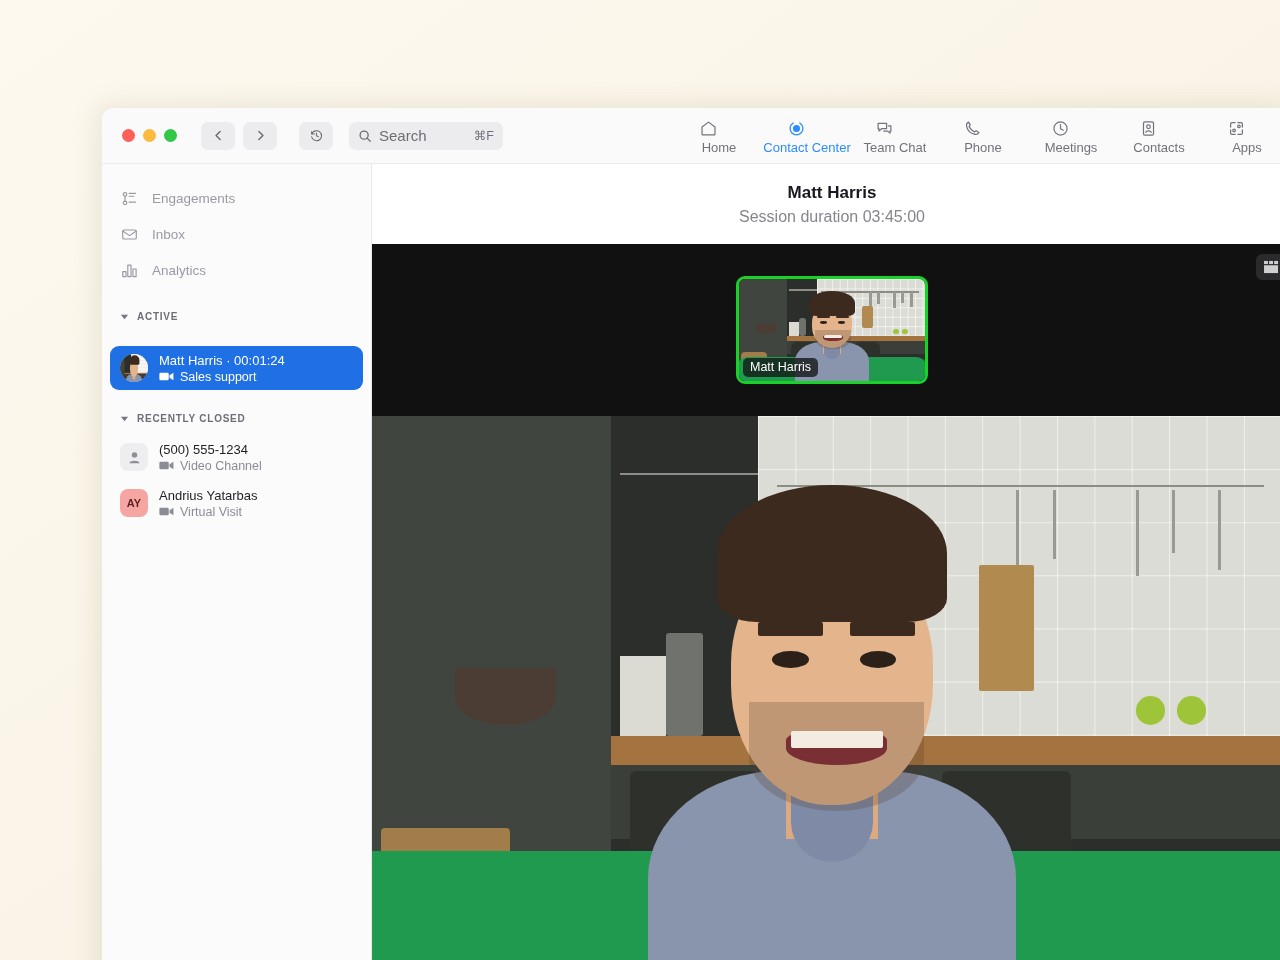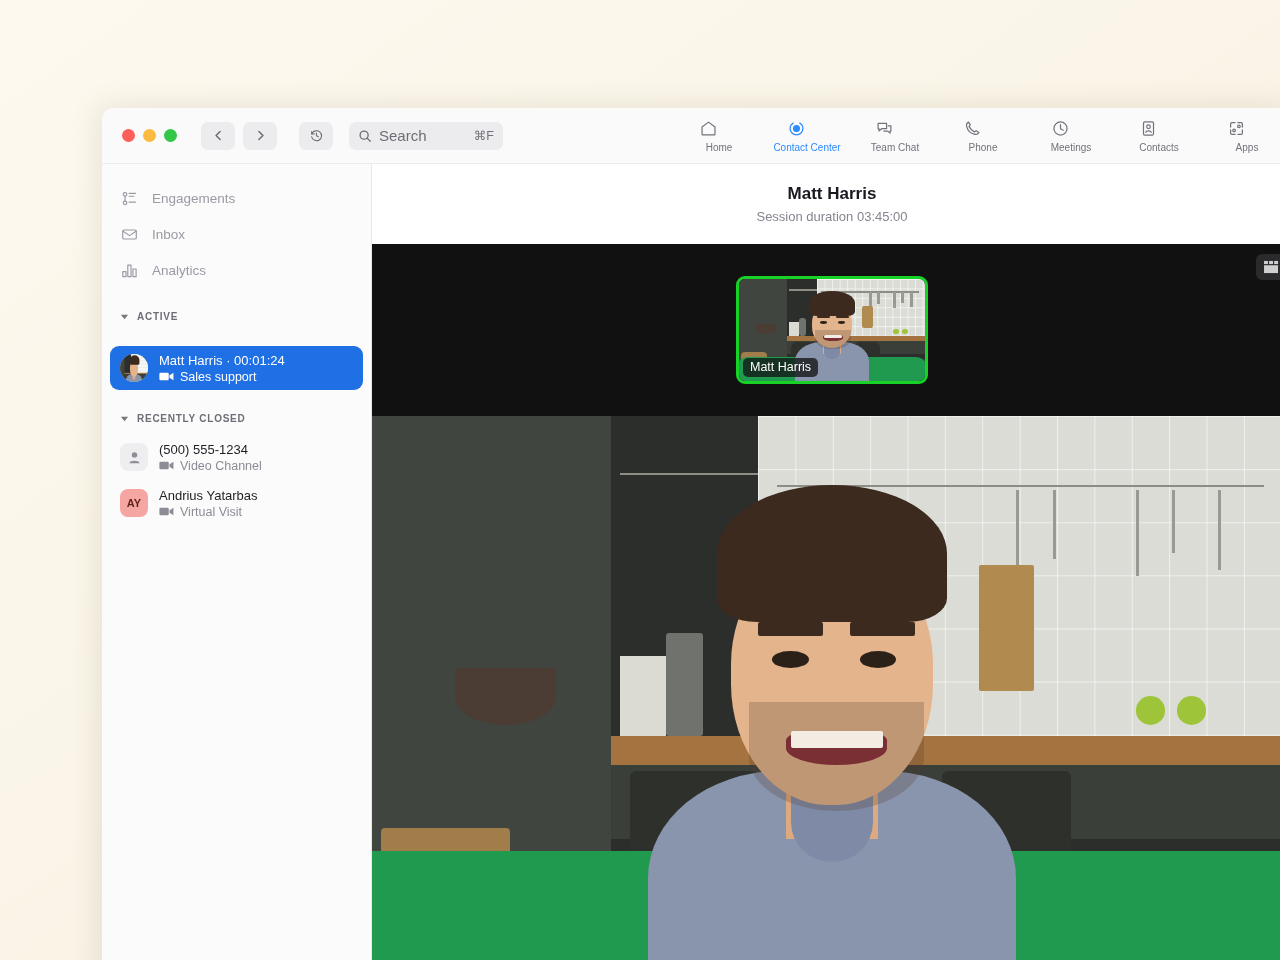--- a/index.html
+++ b/index.html
@@ -95,21 +95,21 @@
     width: 88px;
     height: 56px;
     display: flex;
     flex-direction: column;
     align-items: center;
     justify-content: center;
     gap: 3px;
     color: #72727b;
   }
   .navitem .ni-label {
-    font-size: 10px;
+    font-size: 13px;
     line-height: 13px;
     white-space: nowrap;
     margin-left: 22px;
   }
   .navitem.active { color: #2d8cff; }
   .navitem svg { display: block; }
 
   
   #sidebar {
     position: absolute;
@@ -243,21 +243,21 @@
     flex-direction: column;
     align-items: center;
     justify-content: center;
     gap: 5px;
     background: #ffffff;
   }
   #session-name {
     font-size: 17px; font-weight: bold; color: #181820;
   }
   #session-duration {
-    font-size: 13px; color: #85858f;
+    font-size: 16px; color: #85858f;
   }
 
   
   #stage {
     position: absolute;
     left: 0; top: 80px; right: 0; bottom: 0;
     background: #111112;
     overflow: hidden;
   }
 

